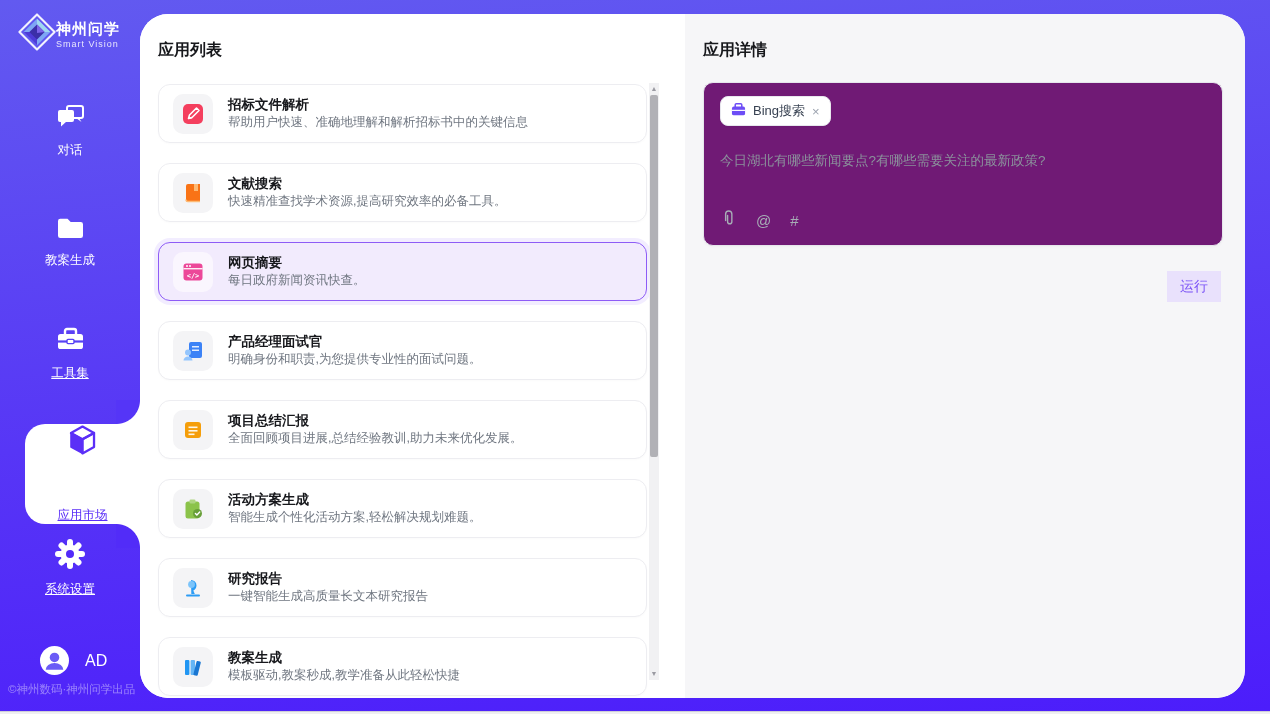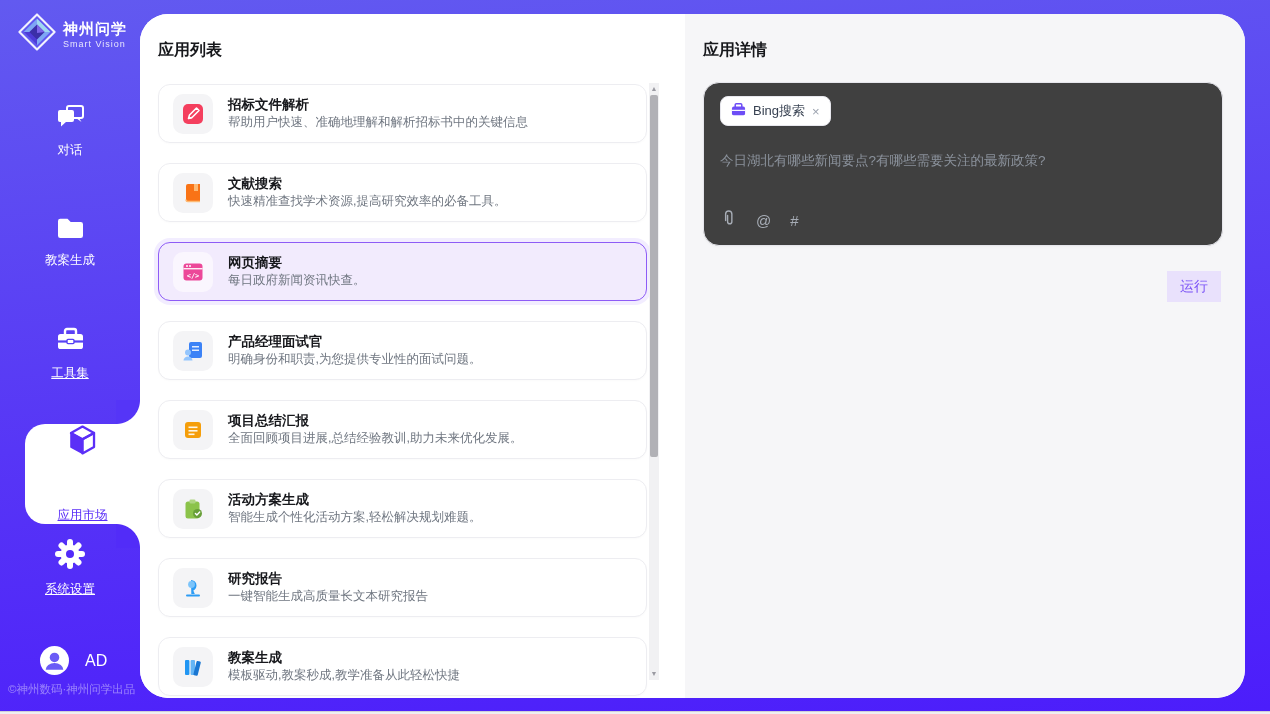--- a/index.html
+++ b/index.html
@@ -5,21 +5,21 @@
   * { margin:0; padding:0; box-sizing:border-box; }
   html,body { width:1270px; height:714px; overflow:hidden;
     font-family:"Liberation Sans","DejaVu Sans",sans-serif; background:#ececf0; }
   .canvas { position:absolute; left:0; top:0; width:1270px; height:711px;
     background:linear-gradient(175deg,#625af0 0%,#5736f6 55%,#4c1dfb 100%); }
   .bottom-strip { position:absolute; left:0; top:711px; width:1270px; height:3px;
     background:#efeff2; border-top:1px solid #cfcfd8; }
 
   
   .sidebar { position:absolute; left:0; top:0; width:140px; height:711px; }
-  .logo { position:absolute; left:18px; top:13px; display:flex; align-items:center; gap:7px; }
+  .logo { position:absolute; left:18px; top:13px; display:flex; align-items:center; }
   .logo-text .cn { color:#fff; font-size:15px; font-weight:bold; letter-spacing:1px; }
   .logo-text .en { color:rgba(255,255,255,.85); font-size:9px; letter-spacing:1px; }
   .nav-item { position:absolute; left:0; width:140px; display:flex; flex-direction:column;
     align-items:center; gap:7px; cursor:pointer; }
   .nav-label { color:#fff; font-size:12.5px; }
   .nav-item.underline .nav-label { text-decoration:underline; }
   .nav-item.chat   { top:104px; }
   .nav-item.folder { top:216px; }
   .nav-item.tools  { top:326px; }
   .nav-item.market { top:424px; left:25px; width:115px; height:100px;
@@ -66,21 +66,21 @@
     font-size:7px; line-height:10px; text-align:center; cursor:pointer; }
   .sb-arrow.up { top:1px; }
   .sb-arrow.down { bottom:1px; }
   .sb-thumb { position:absolute; left:1px; top:12px; width:8px; height:362px;
     background:#b1b1b6; border-radius:2px; cursor:pointer; }
 
   
   .detail-panel { position:relative; width:560px; height:100%; background:#f6f6f8;
     border-radius:0 28px 28px 0; }
   .input-card { position:absolute; left:18px; top:68px; width:520px; height:164px;
-    background:#404040; border:1px solid #e6e6ec; border-radius:16px;
+    background:#701a75; border:1px solid #e6e6ec; border-radius:10px;
     box-shadow:0 1px 3px rgba(20,20,40,.03); }
   .tool-chip { position:absolute; left:16px; top:13px; height:30px; display:inline-flex;
     align-items:center; gap:7px; padding:0 10px; background:#fff; border:1px solid #e7e7ed;
     border-radius:8px; box-shadow:0 1px 2px rgba(20,20,40,.04); cursor:pointer; }
   .chip-label { font-size:13px; color:#374151; }
   .chip-close { font-size:13px; color:#9ca3af; cursor:pointer; line-height:1; }
   .query-text { position:absolute; left:16px; top:68px; width:480px; font-size:13.5px;
     color:#8b929c; line-height:1.5; cursor:text; }
   .attach-row { position:absolute; left:16px; bottom:14px; display:flex; align-items:center;
     gap:19px; color:#a7adb6; }

